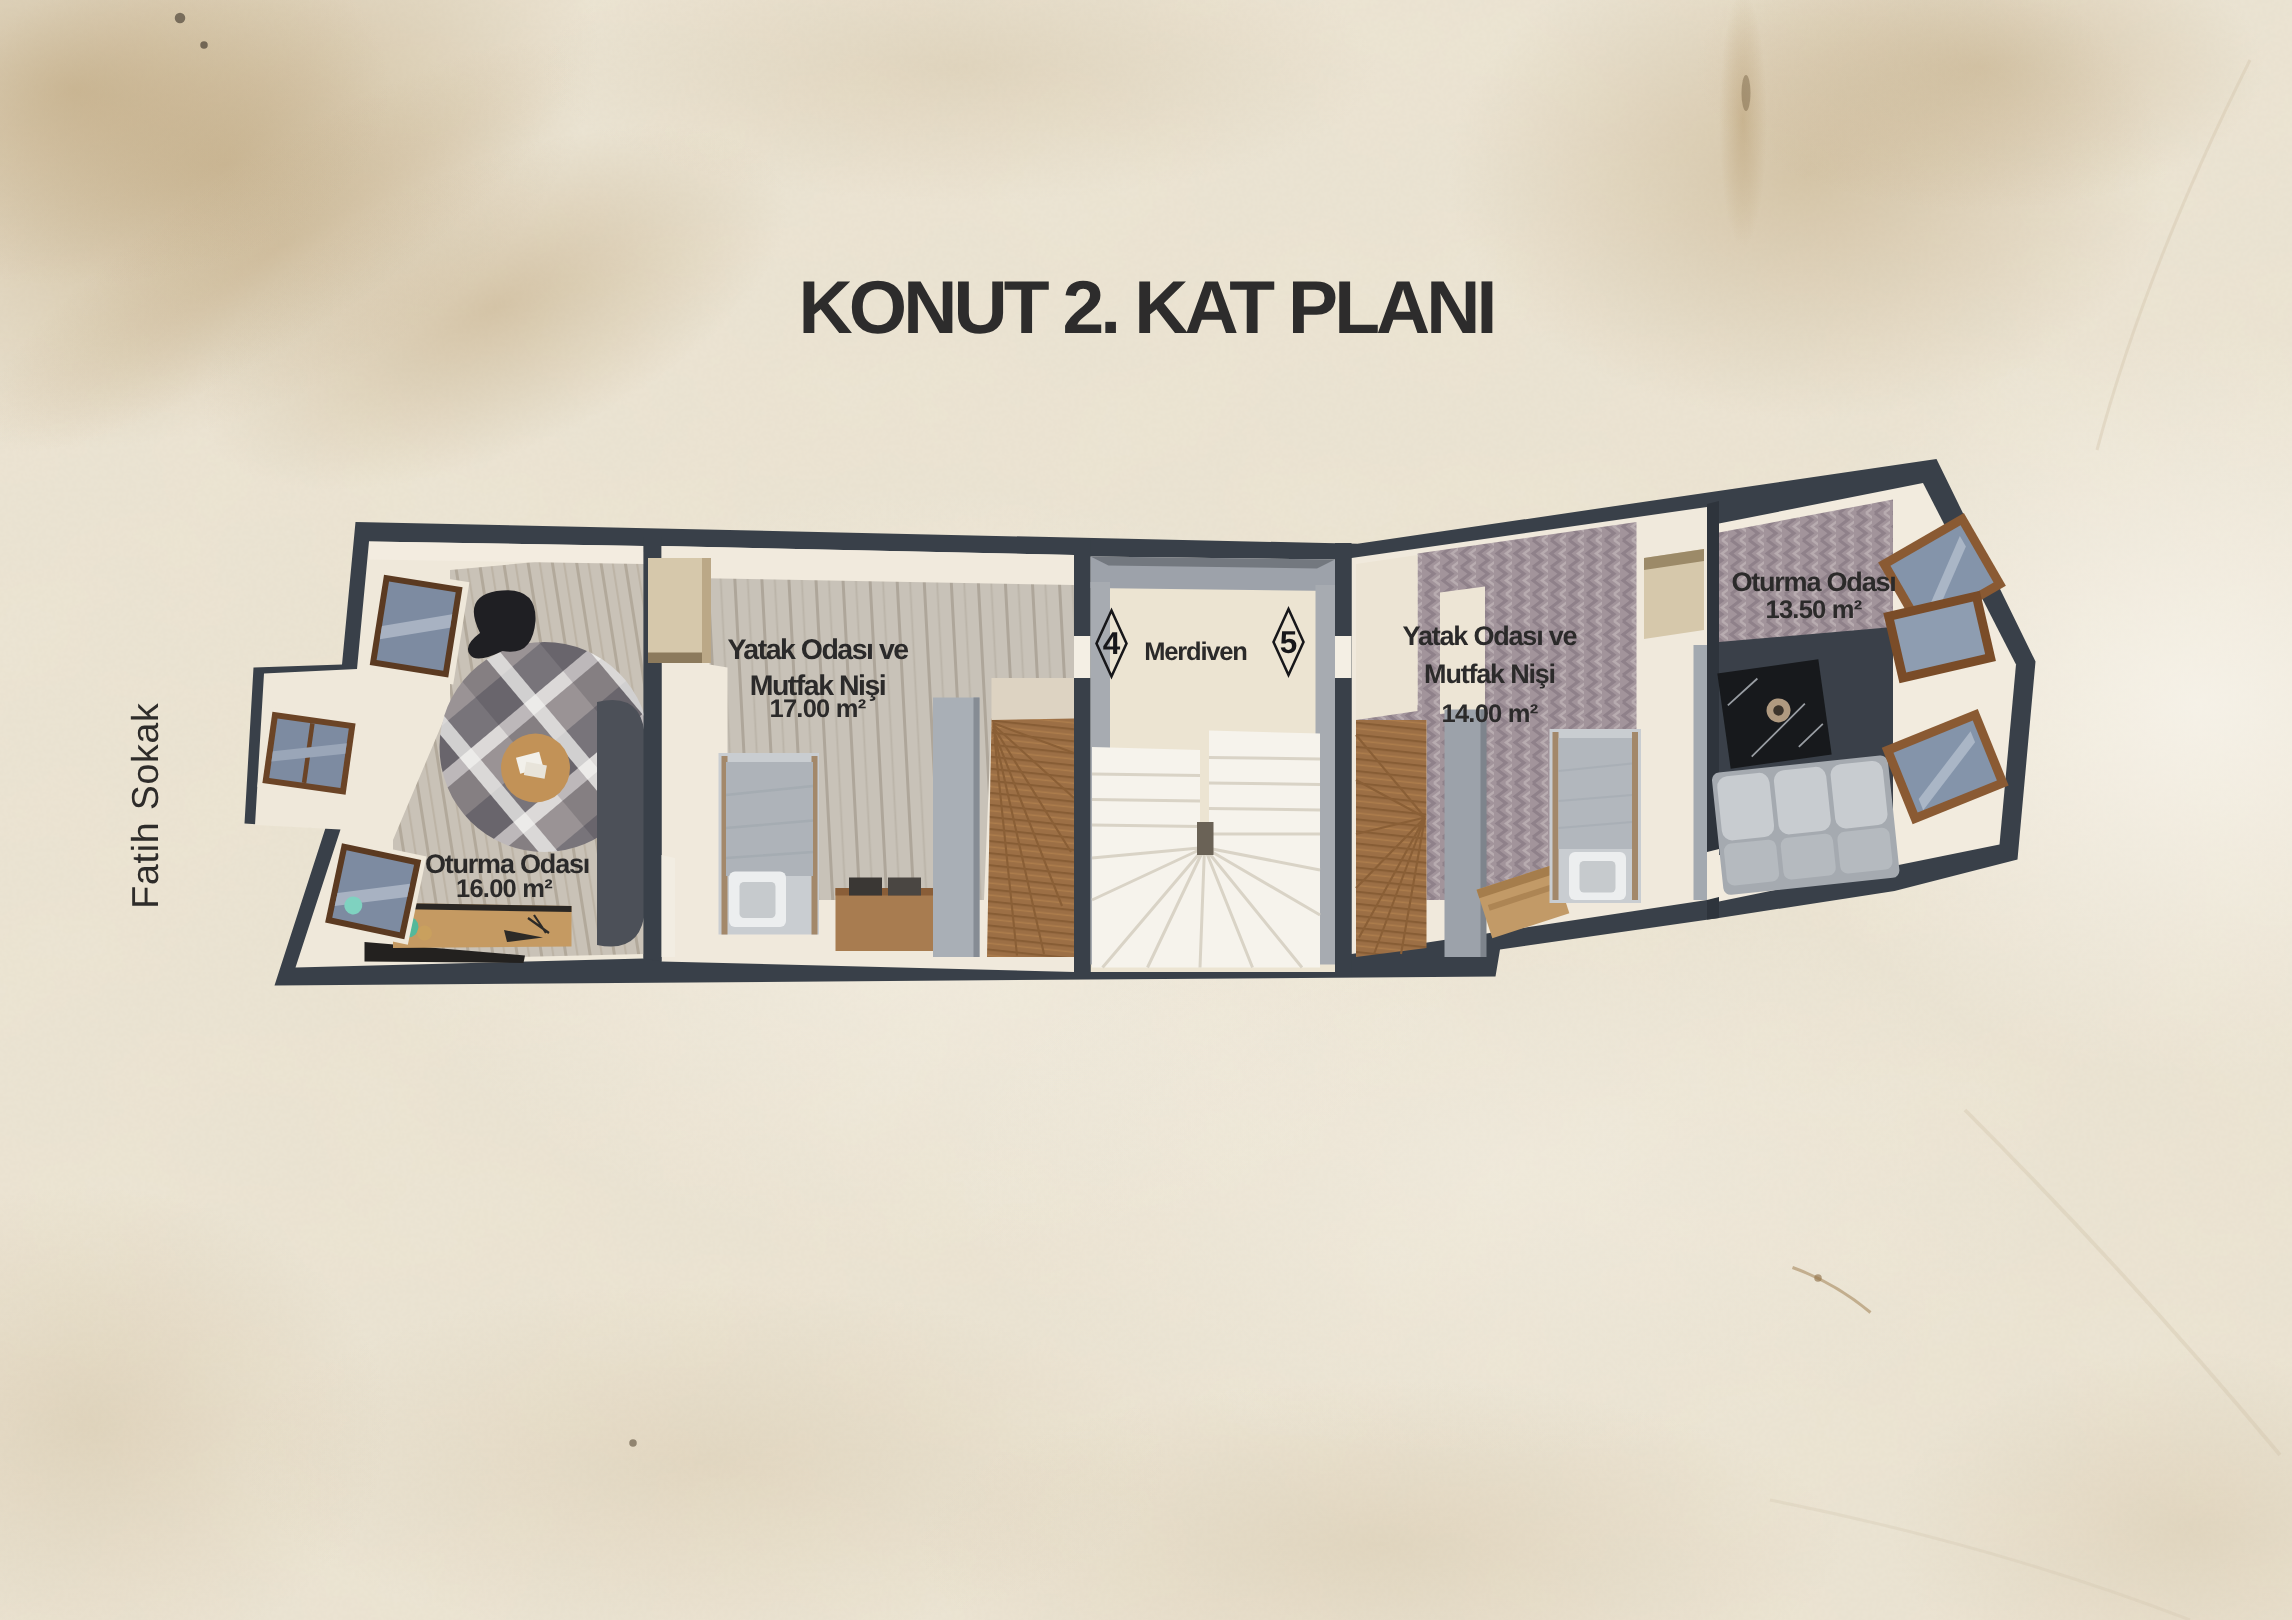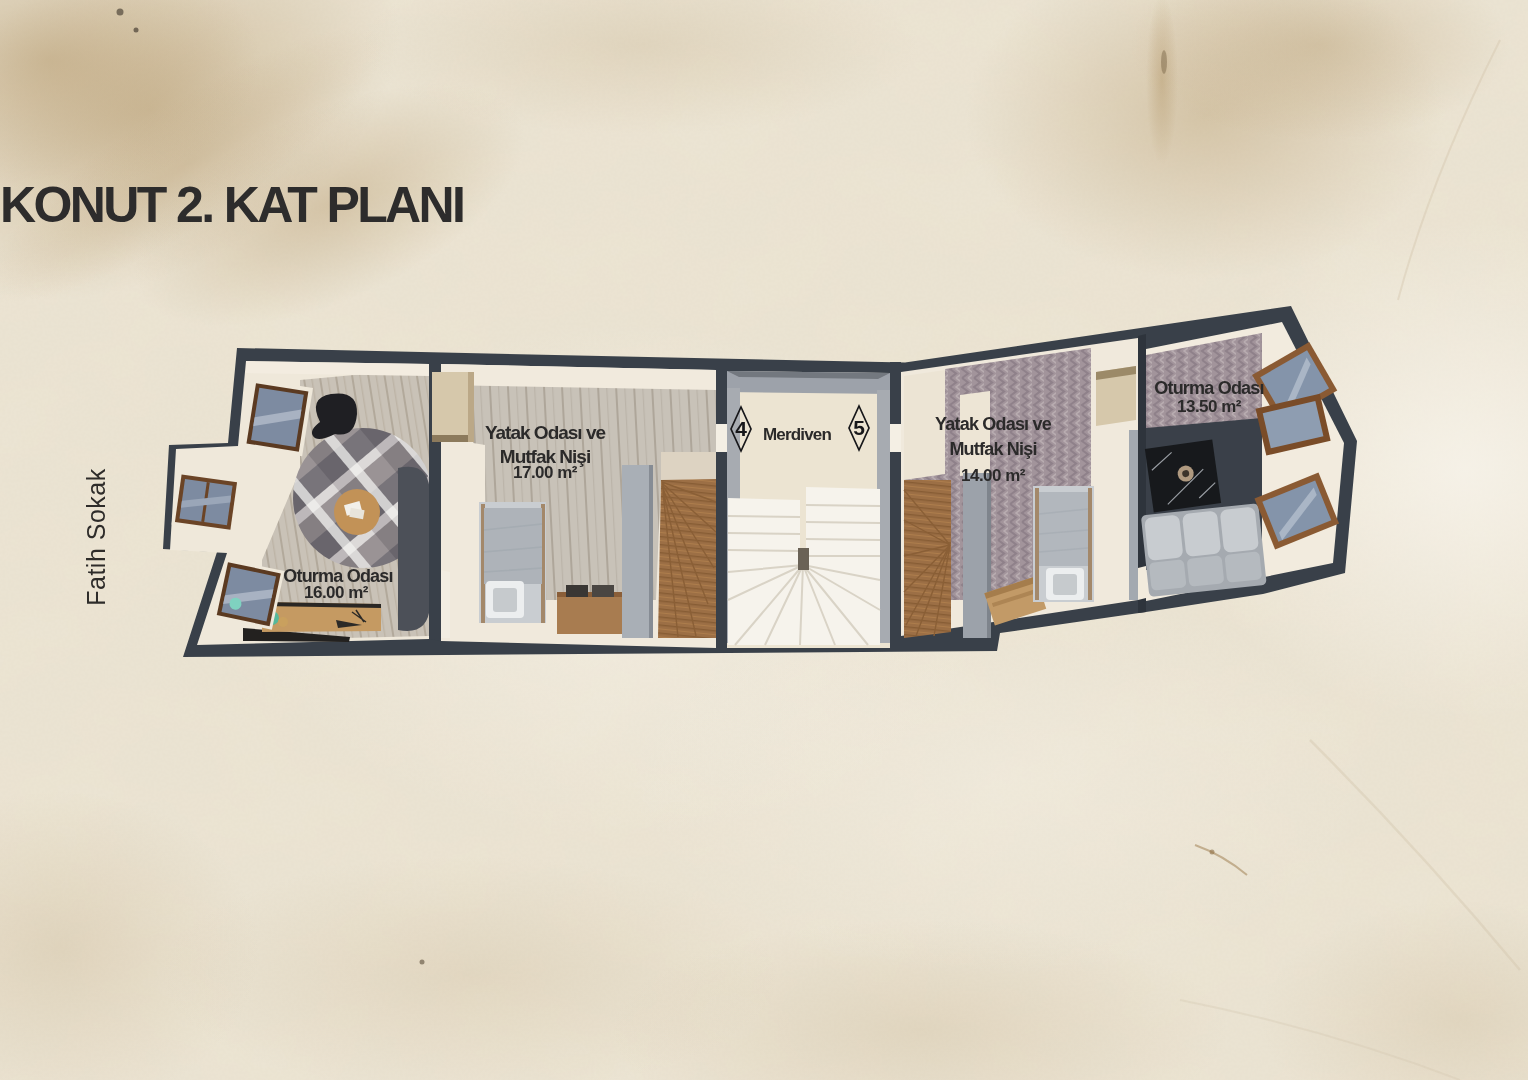--- a/index.html
+++ b/index.html
@@ -3,21 +3,21 @@
 <meta charset="utf-8">
 <style>
   html,body{margin:0;padding:0;}
   body{
     width:1528px;height:1080px;overflow:hidden;position:relative;
     font-family:"Liberation Sans", sans-serif;
     background-color:#ebe4d3;
   }
   .bgtex{position:absolute;left:0;top:0;width:1528px;height:1080px;}
   .title{
-    position:absolute;left:0;top:176px;width:1528px;text-align:left;
+    position:absolute;left:0;top:176px;width:1528px;text-align:center;
     font-size:50px;font-weight:bold;color:#2d2c2c;letter-spacing:-2.6px;
   }
 </style>
 </head>
 <body>
 <svg class="bgtex" width="1528" height="1080" viewBox="0 0 1528 1080">
   <defs>
     <radialGradient id="tan" cx="0.5" cy="0.5" r="0.5">
       <stop offset="0" stop-color="#b79c70" stop-opacity="0.55"></stop>
       <stop offset="0.55" stop-color="#b79c70" stop-opacity="0.25"></stop>

